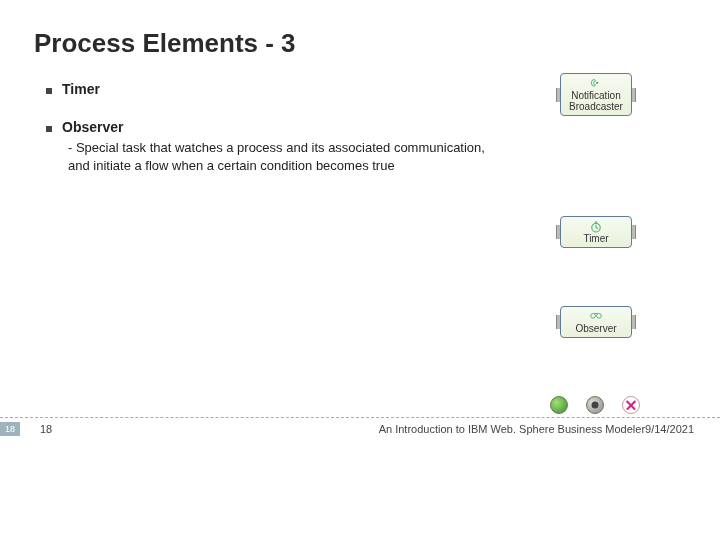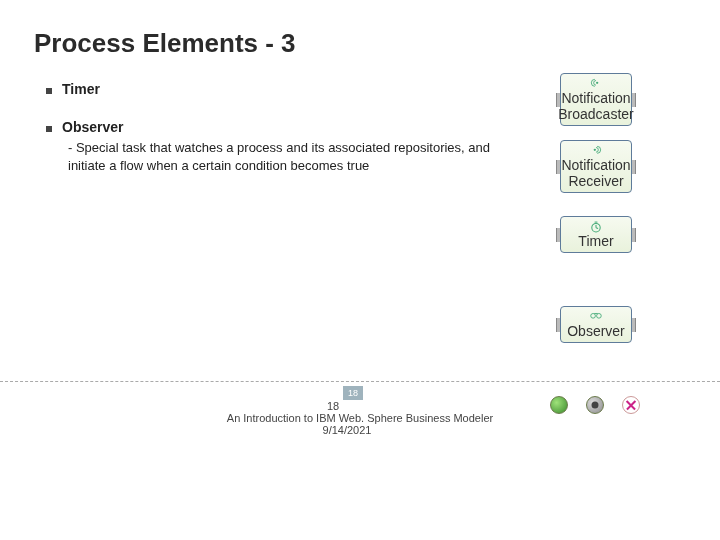--- a/index.html
+++ b/index.html
@@ -7,43 +7,43 @@
   .slide { position: relative; width: 720px; height: 460px; padding: 28px 28px 0 28px; }
   .title { font-size: 26px; font-weight: 700; color: #2b2b2b; margin-bottom: 22px; margin-left: 6px; }
   .content { position: relative; }
   .item { margin-bottom: 22px; padding-left: 18px; }
   .item .head { display: flex; align-items: flex-start; gap: 10px; }
   .checkbox { display: inline-block; width: 11px; height: 11px; border: 1px solid #555; background: #fff; margin-top: 3px; flex: 0 0 auto; }
   .square-bullet { display: inline-block; width: 6px; height: 6px; background: #444; margin-top: 7px; flex: 0 0 auto; }
   .head-text { font-size: 14px; font-weight: 700; color: #222; }
   .sub { font-size: 13px; font-weight: 400; color: #222; margin-left: 22px; margin-top: 4px; max-width: 440px; line-height: 1.35; }
   .visual-col { position: absolute; right: 2px; top: 0; width: 130px; }
-  .task-box { border: 1px solid #5e7b9a; background: linear-gradient(#f6faf0,#e9f2dc); border-radius: 4px; font-size: 14px; text-align: center; padding: 3px 2px; color: #333; display: flex; flex-direction: column; align-items: center; gap: 1px; width: 72px; margin: 0 auto; position: relative; }
+  .task-box { border: 1px solid #5e7b9a; background: linear-gradient(#f6faf0,#e9f2dc); border-radius: 4px; font-size: 10px; text-align: center; padding: 3px 2px; color: #333; display: flex; flex-direction: column; align-items: center; gap: 1px; width: 72px; margin: 0 auto; position: relative; }
   .task-box::before, .task-box::after { content:""; position:absolute; width:3px; height:14px; background:#bbb; top:50%; transform:translateY(-50%); }
   .task-box::before { left:-5px; border-left:1px solid #888; }
   .task-box::after { right:-5px; border-right:1px solid #888; }
   .task-box .ic { width:14px; height:12px; }
   .nb-stack { display:flex; flex-direction:column; gap:14px; }
   .nodes-row { display:flex; gap:18px; align-items:center; justify-content:center; }
   .node { width:18px; height:18px; border-radius:50%; border:1px solid #6a7a4a; }
   .node.green { background: radial-gradient(circle at 35% 35%, #9fe27a, #3a8a2c); }
   .node.grey  { background: radial-gradient(circle at 35% 35%, #ddd, #888); position:relative; }
   .node.grey::after{ content:""; position:absolute; width:7px; height:7px; border-radius:50%; background:#444; top:50%; left:50%; transform:translate(-50%,-50%);}
   .node.x { background:#fff; border:1px solid #c99; position:relative; }
   .node.x::before, .node.x::after{ content:""; position:absolute; width:12px; height:1.5px; background:#c28; top:50%; left:50%; }
   .node.x::before{ transform:translate(-50%,-50%) rotate(45deg);}
   .node.x::after { transform:translate(-50%,-50%) rotate(-45deg);}
   .vis-notif { position:absolute; top:-8px; }
   .vis-timer { position:absolute; top:135px; }
   .vis-obs   { position:absolute; top:225px; }
   .vis-nodes { position:absolute; top:315px; left:-60px; width:190px; }
-  .footer { position:absolute; left:0; right:0; bottom:24px; border-top:1px dashed #aaa; padding-top:4px; display:flex; align-items:center; font-size:11px; color:#444;flex-direction:column; }
+  .footer { position:absolute; left:0; right:0; bottom:24px; border-top:1px dashed #aaa; padding-top:4px; display:flex; align-items:center; font-size:11px; color:#444; }
   .pageblock { width:20px; height:14px; background:#9fb3bd; color:#fff; font-size:9px; display:flex; align-items:center; justify-content:center; margin-right:14px; }
   .foot-num { margin-right: 60px; margin-left: 6px; }
-  .foot-title { flex:1; text-align:center; }
+  .foot-title { flex:1; text-align:right; }
   .foot-date { margin-right: 26px; }
   svg { display:block; }
 </style>
 </head>
 <body>
 
 <div class="slide">
 
   <div class="title">Process Elements - 3</div>
 
@@ -55,44 +55,35 @@
         <span class="square-bullet"></span>
         <span class="head-text">Timer</span>
       </div>
     </div>
 
     <div class="item">
       <div class="head">
         <span class="square-bullet"></span>
         <span class="head-text">Observer</span>
       </div>
-      <div class="sub">- Special task that watches a process and its associated repositories, and initiate a flow when a certain condition becomes true</div>
+      <div class="sub">- Special task that watches a process and its associated communication, and initiate a flow when a certain condition becomes true</div>
     </div>
 
 
     <div class="visual-col">
 
       <div class="vis-notif nb-stack">
         <div class="task-box">
           <span class="ic">
             <svg viewBox="0 0 24 20">
                 <path d="M4 10 Q4 4 10 4 M4 10 Q4 16 10 16 M8 10 Q8 6 12 6 M8 10 Q8 14 12 14" stroke="#4a7" stroke-width="1.5" fill="none"></path>
                 <circle cx="14" cy="10" r="2" fill="#4a7"></circle>
               </svg>
           </span>
           <span>Notification Broadcaster</span>
-        </div>
-        <div class="task-box">
-          <span class="ic">
-            <svg viewBox="0 0 24 20">
-                <path d="M20 10 Q20 4 14 4 M20 10 Q20 16 14 16 M16 10 Q16 6 12 6 M16 10 Q16 14 12 14" stroke="#4a7" stroke-width="1.5" fill="none"></path>
-                <circle cx="10" cy="10" r="2" fill="#4a7"></circle>
-              </svg>
-          </span>
-          <span>Notification Receiver</span>
         </div>
       </div>
 
       <div class="vis-timer">
         <div class="task-box">
           <span class="ic">
             <svg viewBox="0 0 20 20">
                 <circle cx="10" cy="11" r="6" fill="none" stroke="#4a7" stroke-width="1.5"></circle>
                 <path d="M10 11 L10 7 M10 11 L13 12" stroke="#4a7" stroke-width="1.5"></path>
                 <path d="M8 3 L12 3" stroke="#4a7" stroke-width="1.5"></path>

